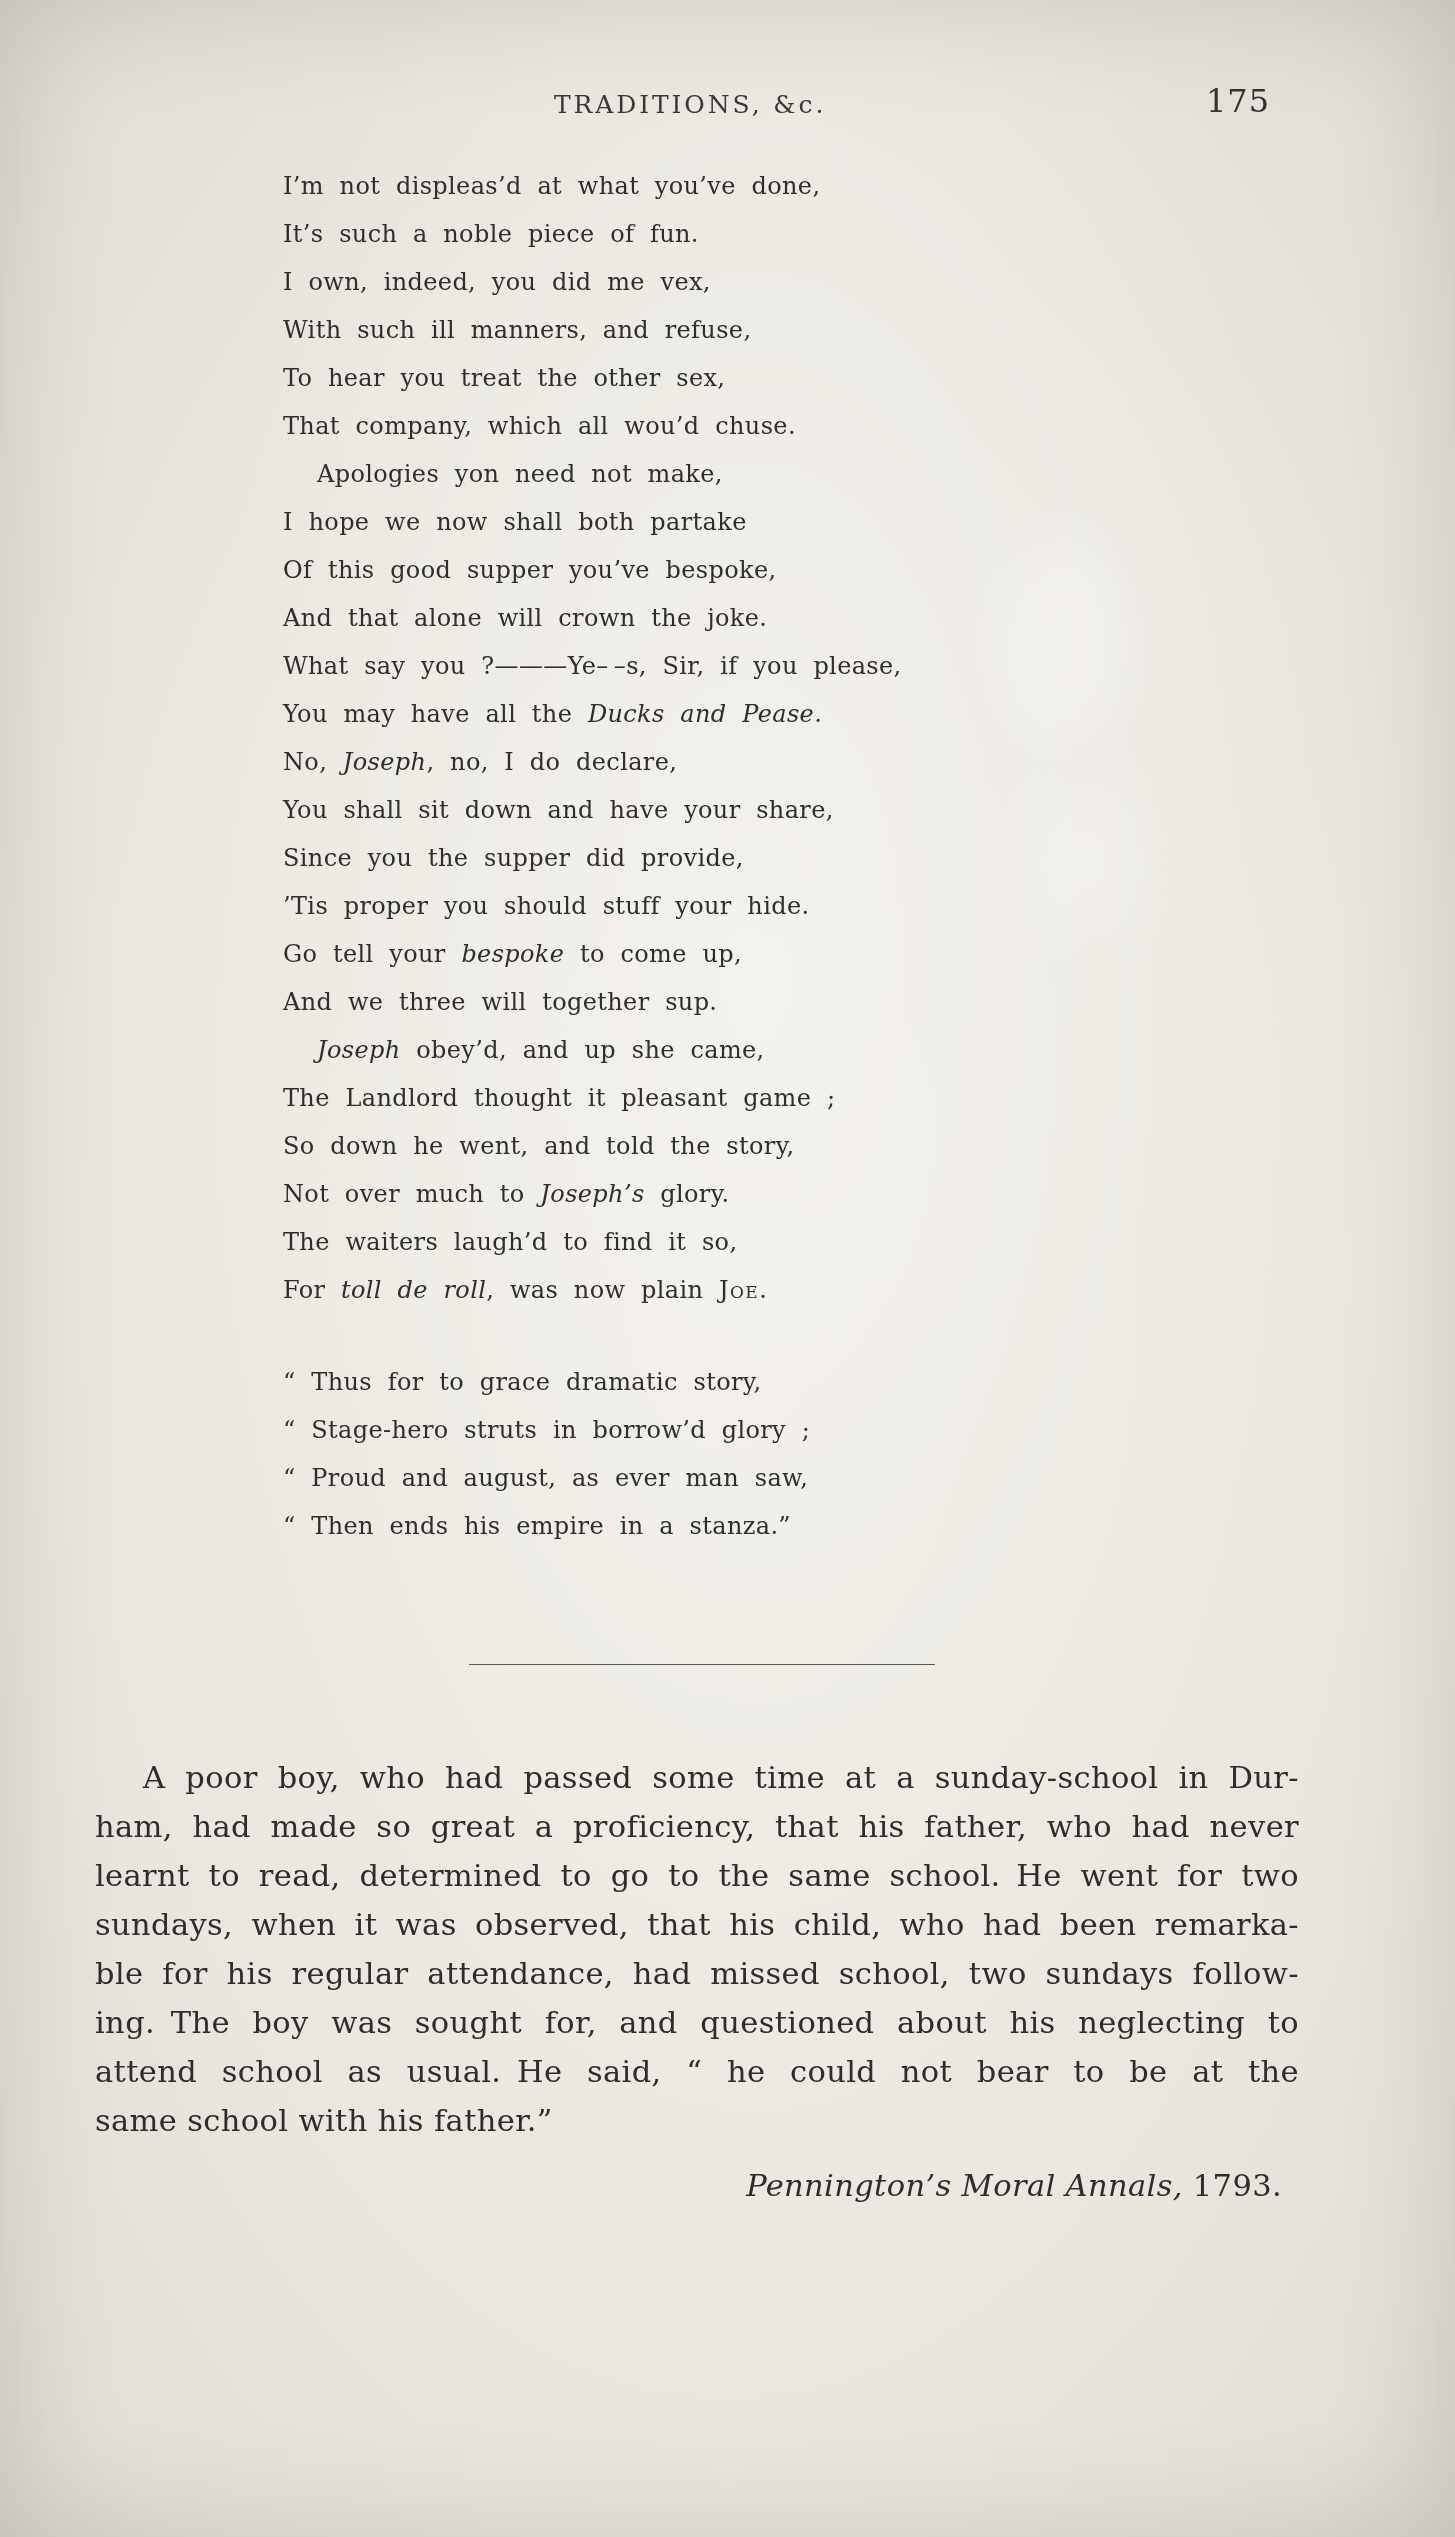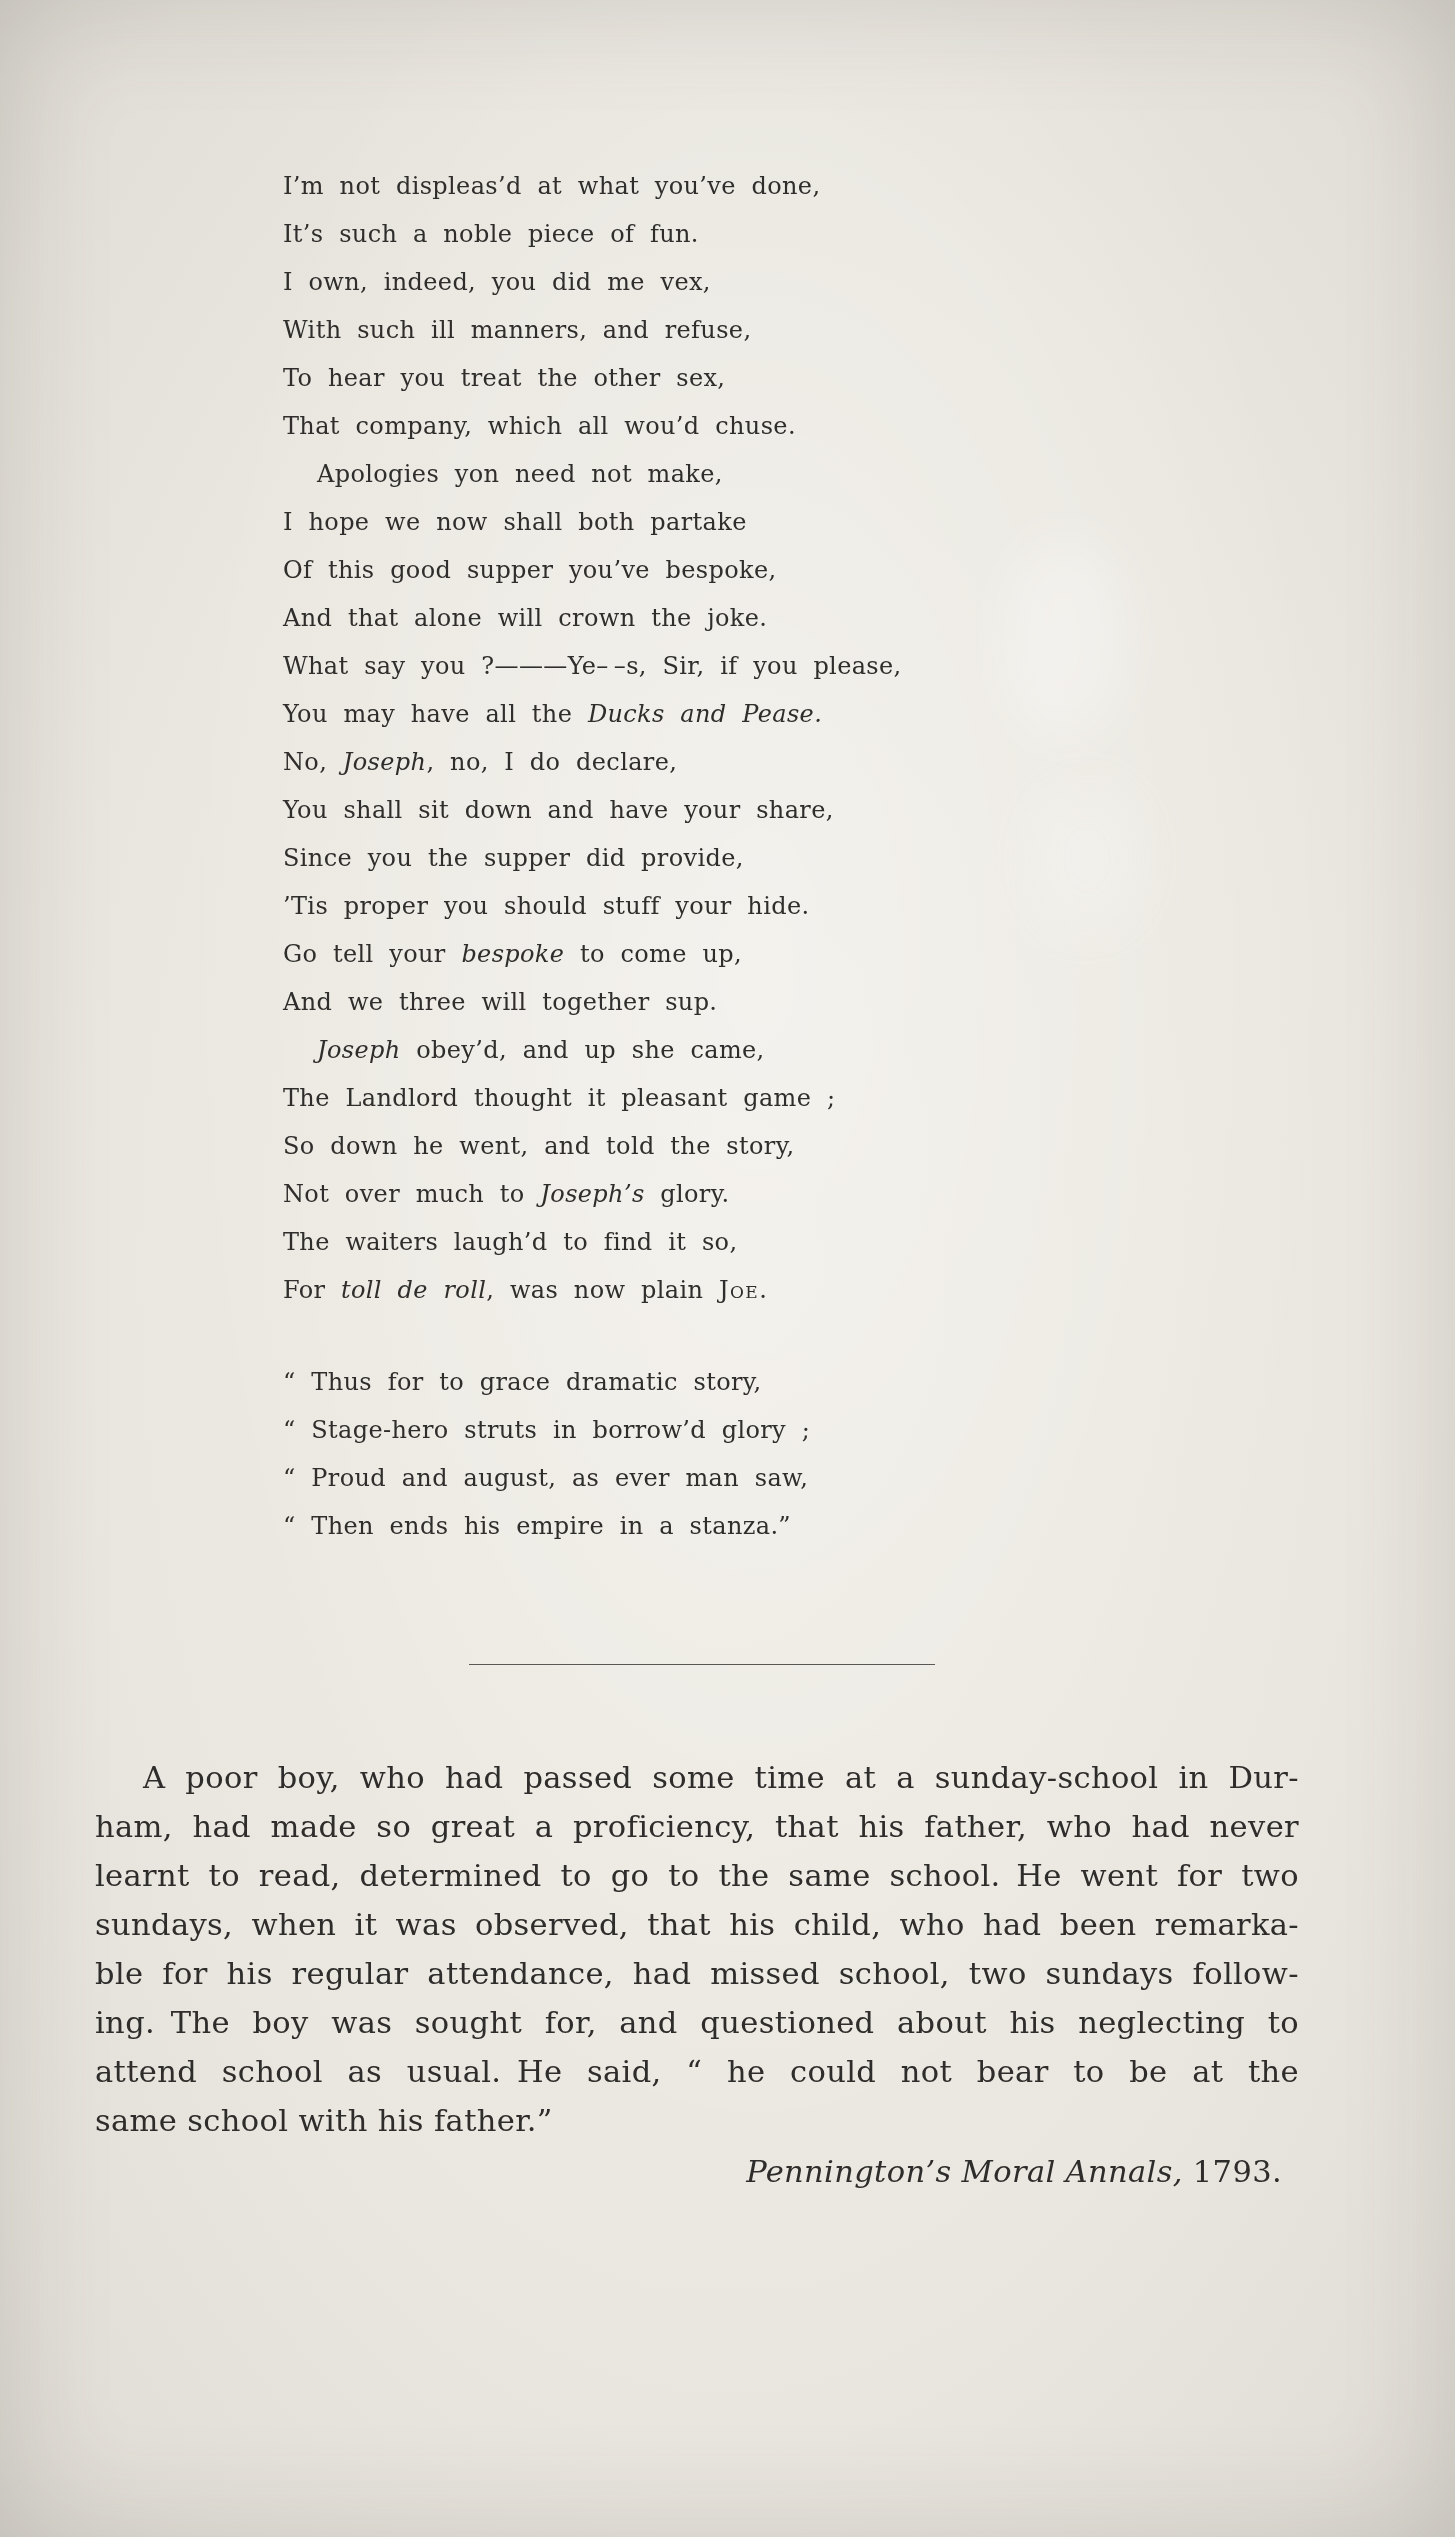--- a/index.html
+++ b/index.html
@@ -53,32 +53,36 @@
 
   .prose {
     position:absolute; left:95px; top:1753px; width:1204px;
     font-size:30.5px; line-height:49px;
     letter-spacing:0.012em; color:#2e2d2b;
   }
   .prose .pline { text-align:justify; text-align-last:justify; }
   .prose .pline.first { text-indent:48px; }
   .prose .pline.last { text-align-last:left; }
   .attribution {
-    margin-top:2px; text-align:right; padding-right:17px;
+    margin-top:16px; text-align:right; padding-right:17px;
     font-size:30.5px;
   }
 </style>
 </head>
 <body>
 
 <div class="page">
 
   <div class="bleed b1"></div>
   <div class="bleed b2"></div>
 
+  <div class="header">
+    <div class="header-title">TRADITIONS, &amp;c.</div>
+    <div class="page-number">175</div>
+  </div>
 
   <div class="poem">
     <div>
         <div class="line"><span>I’m not displeas’d at what you’ve done,</span></div>
         <div class="line"><span>It’s such a noble piece of fun.</span></div>
         <div class="line"><span>I own, indeed, you did me vex,</span></div>
         <div class="line"><span>With such ill manners, and refuse,</span></div>
         <div class="line"><span>To hear you treat the other sex,</span></div>
         <div class="line"><span>That company, which all wou’d chuse.</span></div>
         <div class="line indent"><span>Apologies yon need not make,</span></div>

